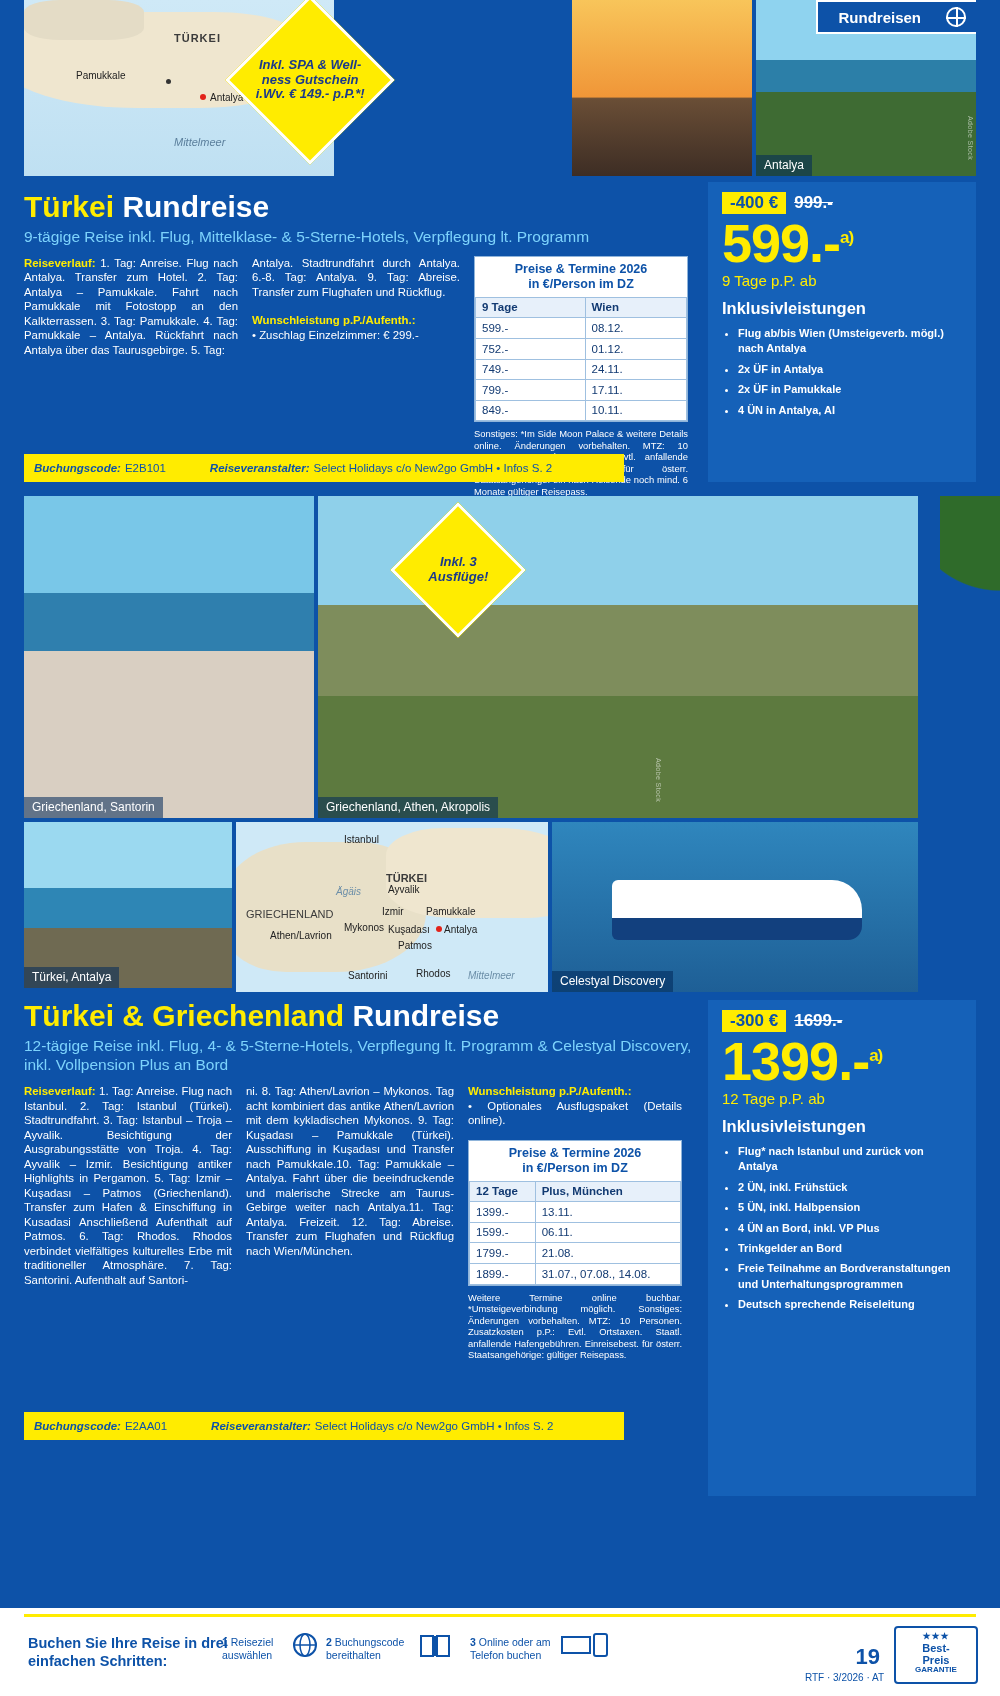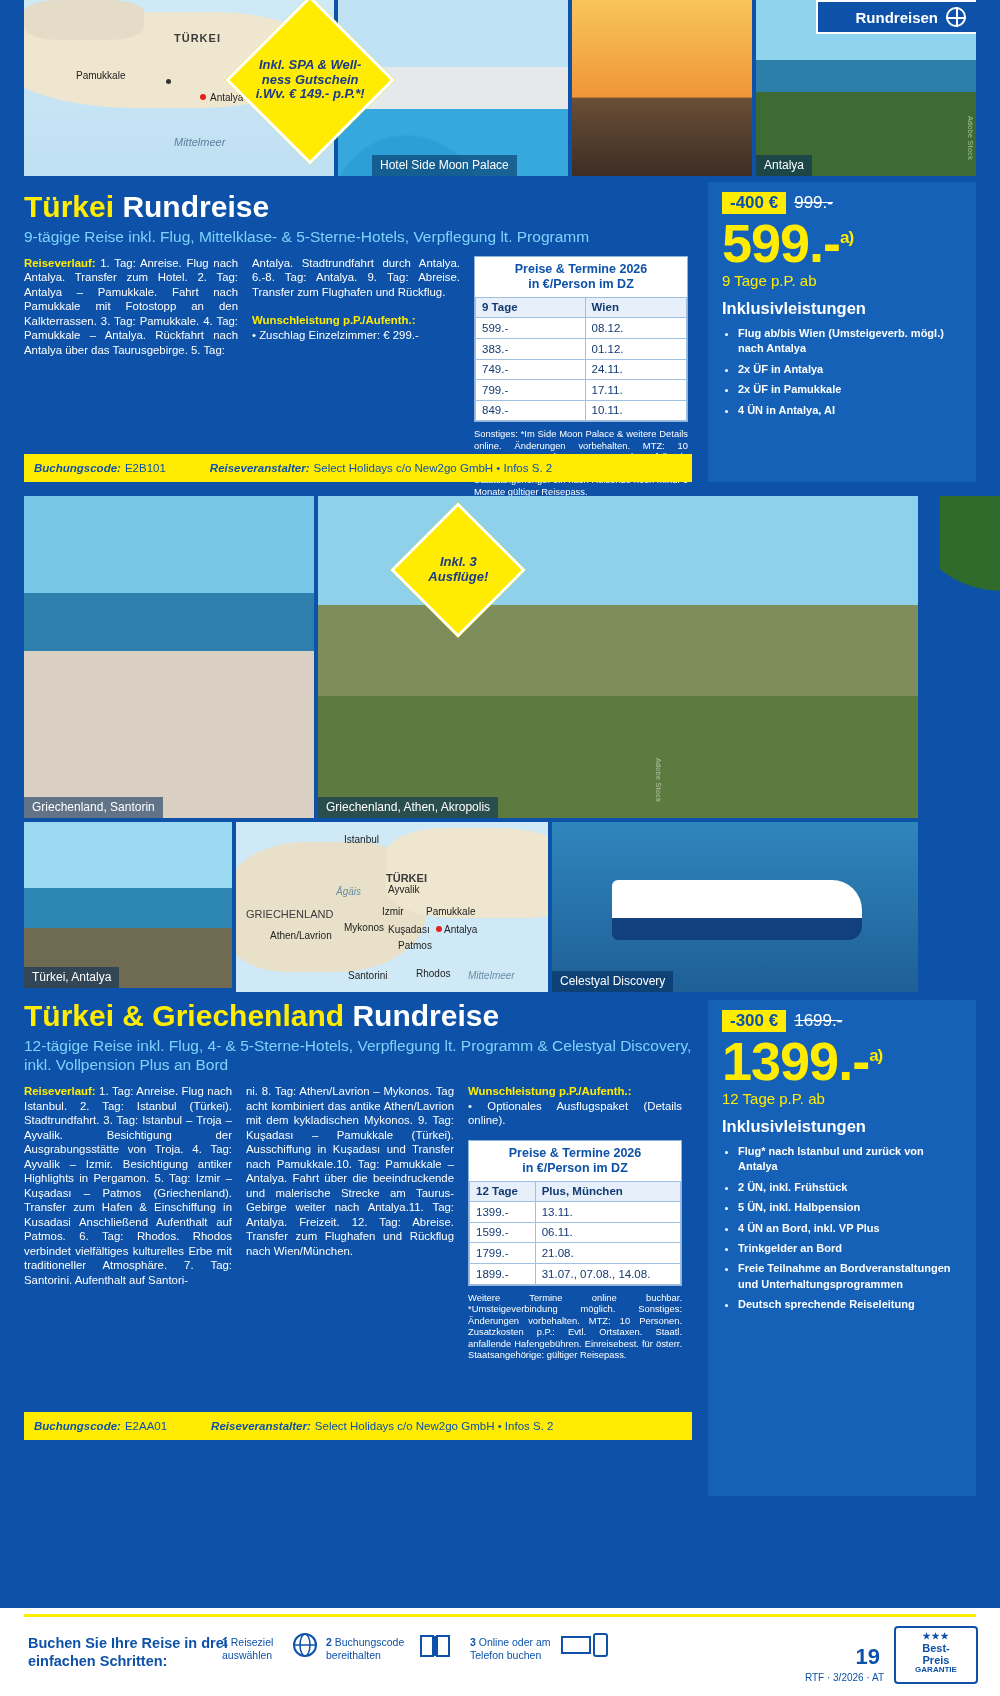--- a/index.html
+++ b/index.html
@@ -42,21 +42,21 @@
         linear-gradient(#bfe2f5 0 38%, #e6e9ea 38% 62%, #37a8dd 62% 100%);
   }
   .sunsetphoto { left:548px; top:0; width:180px; height:176px;
       background:linear-gradient(#f8c55a,#f09638 55%,#6a4e36 56%,#3d2d24); }
   .antalyaphoto { left:732px; top:0; width:220px; height:176px;
       background:linear-gradient(#8fd3ef 0 34%, #2c7fa8 34% 52%, #3e6b33 52% 100%); }
 
   .rundreisen-tag {
     position:absolute; right:0; top:0; width:160px; height:34px;
     background:#0d52a8; color:#fff; border:2px solid #fff; border-right:none;
-    display:flex; align-items:center; justify-content:flex-end; gap:8px;
+    display:flex; align-items:center; justify-content:flex-end; gap:25px;
     padding-right:10px; font-weight:bold; font-size:15px;
   }
   .globe { width:20px; height:20px; border:2px solid #fff; border-radius:50%; position:relative; }
   .globe:before{content:"";position:absolute;left:50%;top:-2px;width:0;height:20px;border-left:2px solid #fff;}
   .globe:after{content:"";position:absolute;top:50%;left:-2px;width:20px;height:0;border-top:2px solid #fff;}
 
   .badge-diamond {
     position:absolute; background:#ffec00; color:#1b3a8a;
     width:120px; height:120px; transform:rotate(45deg);
     display:flex; align-items:center; justify-content:center;
@@ -91,33 +91,33 @@
   }
   table.pt { border-collapse:collapse; width:100%; font-size:11.5px; }
   table.pt th, table.pt td {
     border:1px solid #9fc0e0; padding:2.5px 6px; text-align:left; color:#123a72;
   }
   table.pt th { background:#e7f0fa; font-weight:bold; }
 
   .finePrint { font-size:9.4px; line-height:1.22; color:#fff; margin-top:6px; text-align:justify; }
 
   .codebar {
-    position:absolute; left:0; width:668px; height:28px; background:#ffec00; color:#0d52a8;
+    position:absolute; left:0; width:600px; height:28px; background:#ffec00; color:#0d52a8;
     display:flex; align-items:center; font-size:11.5px; padding:0 10px;
   }
   .codebar .lbl { font-weight:bold; font-style:italic; }
   .codebar .v { margin-left:4px; }
   .codebar .sep { width:44px; }
 
   .oldprice { display:flex; align-items:center; gap:8px; }
   .discount {
     background:#ffec00; color:#0d52a8; font-weight:bold; font-size:17px;
     padding:1px 8px; display:inline-block;
   }
-  .struck { color:#fff; font-size:17px; text-decoration:line-through; font-weight:normal; }
+  .struck { color:#fff; font-size:17px; text-decoration:line-through; font-weight:bold; }
   .bigprice {
     color:#ffec00; font-weight:bold; font-size:54px; line-height:1;
     letter-spacing:-1px; margin-top:2px; position:relative; display:inline-block;
   }
   .bigprice sup { font-size:17px; vertical-align:super; }
   .perperson { color:#ffec00; font-size:15px; margin:2px 0 10px 0; }
   h3.incl { color:#fff; font-size:16.5px; margin:4px 0 8px 0; }
   ul.incl { margin:0; padding-left:16px; }
   ul.incl li { color:#fff; font-size:11px; line-height:1.4; margin-bottom:5px;font-weight:bold; }
 
@@ -162,23 +162,20 @@
       <div class="map-land" style="left:-20px;top:12px;width:300px;height:96px;border-radius:40% 30% 35% 45%;"></div>
       <div class="map-land" style="left:0;top:0;width:120px;height:40px;border-radius:30%;background:#e4dcc6;"></div>
       <div class="map-label" style="left:150px;top:32px;font-weight:bold;letter-spacing:1px;">TÜRKEI</div>
       <div class="map-city" style="left:52px;top:70px;">Pamukkale</div>
       <div class="dot" style="left:142px;top:79px;background:#333;width:5px;height:5px;"></div>
       <div class="map-city" style="left:186px;top:92px;">Antalya</div>
       <div class="dot" style="left:176px;top:94px;"></div>
       <div class="map-label" style="left:150px;top:136px;font-style:italic;color:#5b7f9c;">Mittelmeer</div>
     </div>
 
-    <div class="photo hotelphoto">
-      <div class="cap" style="left:34px;">Hotel Side Moon Palace</div>
-    </div>
 
     <div class="photo sunsetphoto"></div>
 
     <div class="photo antalyaphoto">
       <div class="cap">Antalya</div>
       <div class="vcredit">Adobe Stock</div>
     </div>
 
     <div class="rundreisen-tag">
       <span>Rundreisen</span>
@@ -222,21 +219,21 @@
                 <th>9 Tage</th>
                 <th>Wien</th>
               </tr>
                 </thead>
               <tbody>
                 <tr>
                     <td>599.-</td>
                     <td>08.12.</td>
                   </tr>
                 <tr>
-                    <td>383.-</td>
+                    <td>752.-</td>
                     <td>01.12.</td>
                   </tr>
                 <tr>
                     <td>749.-</td>
                     <td>24.11.</td>
                   </tr>
                 <tr>
                     <td>799.-</td>
                     <td>17.11.</td>
                   </tr>

